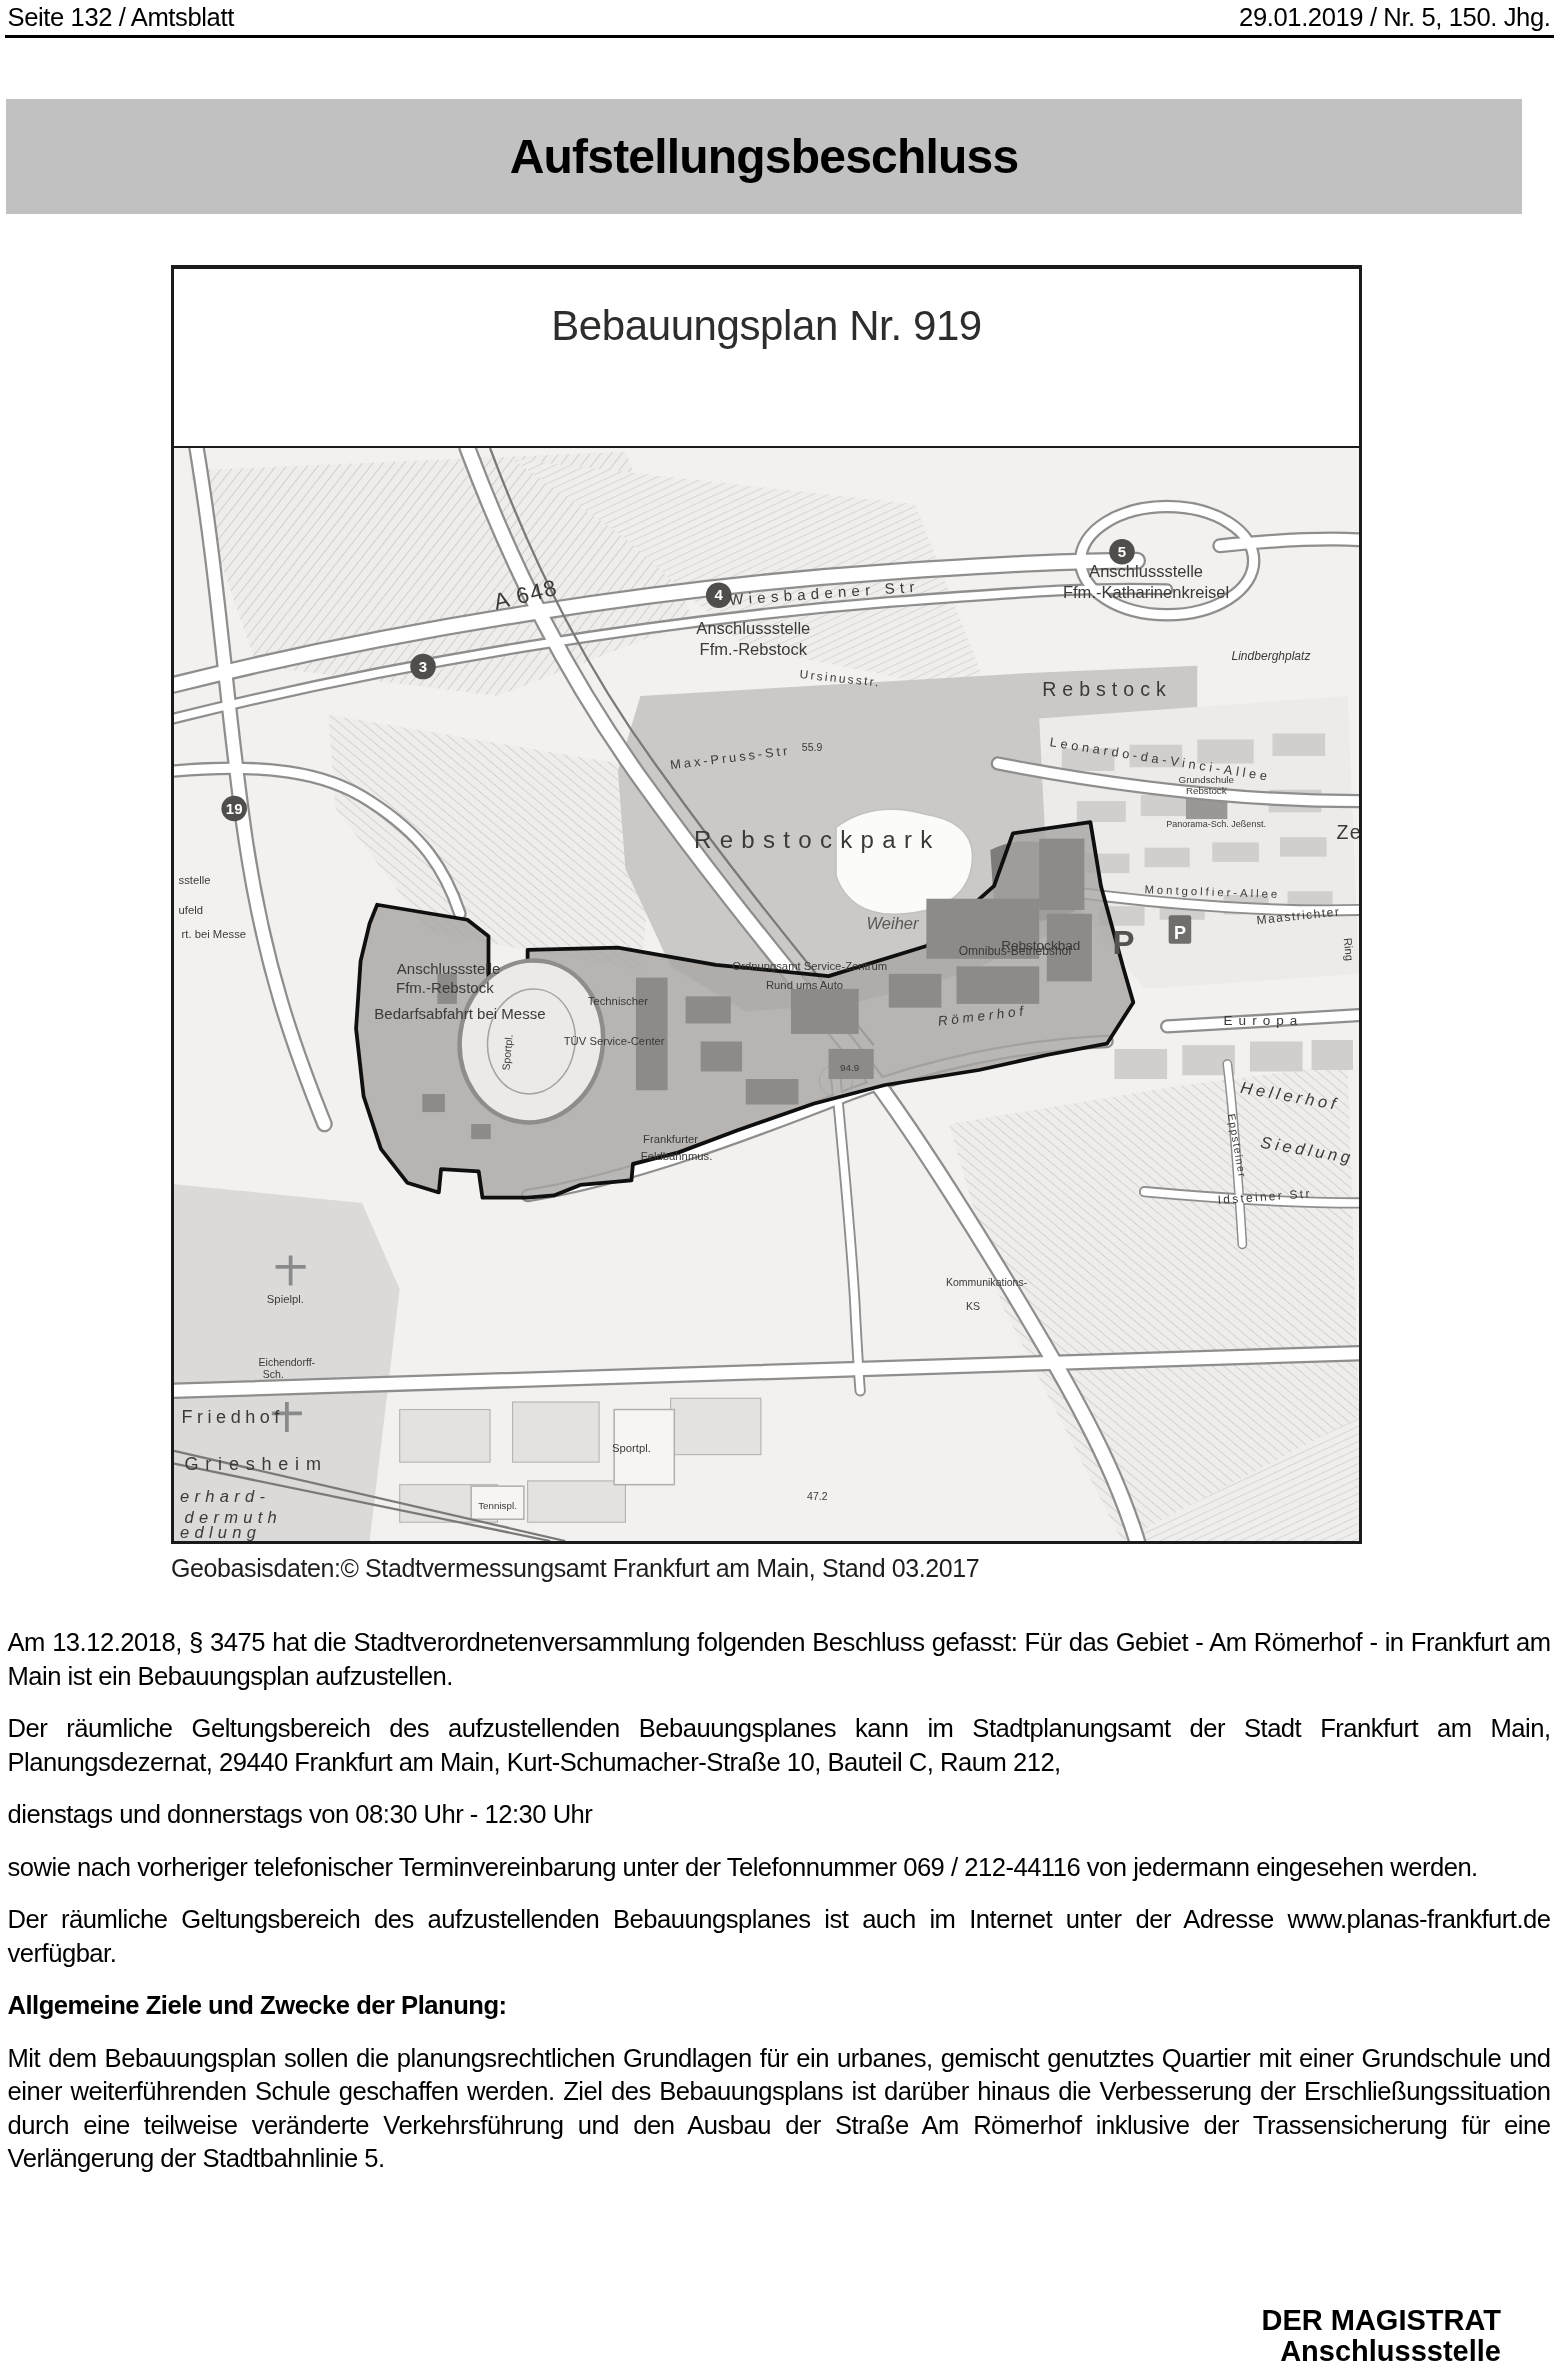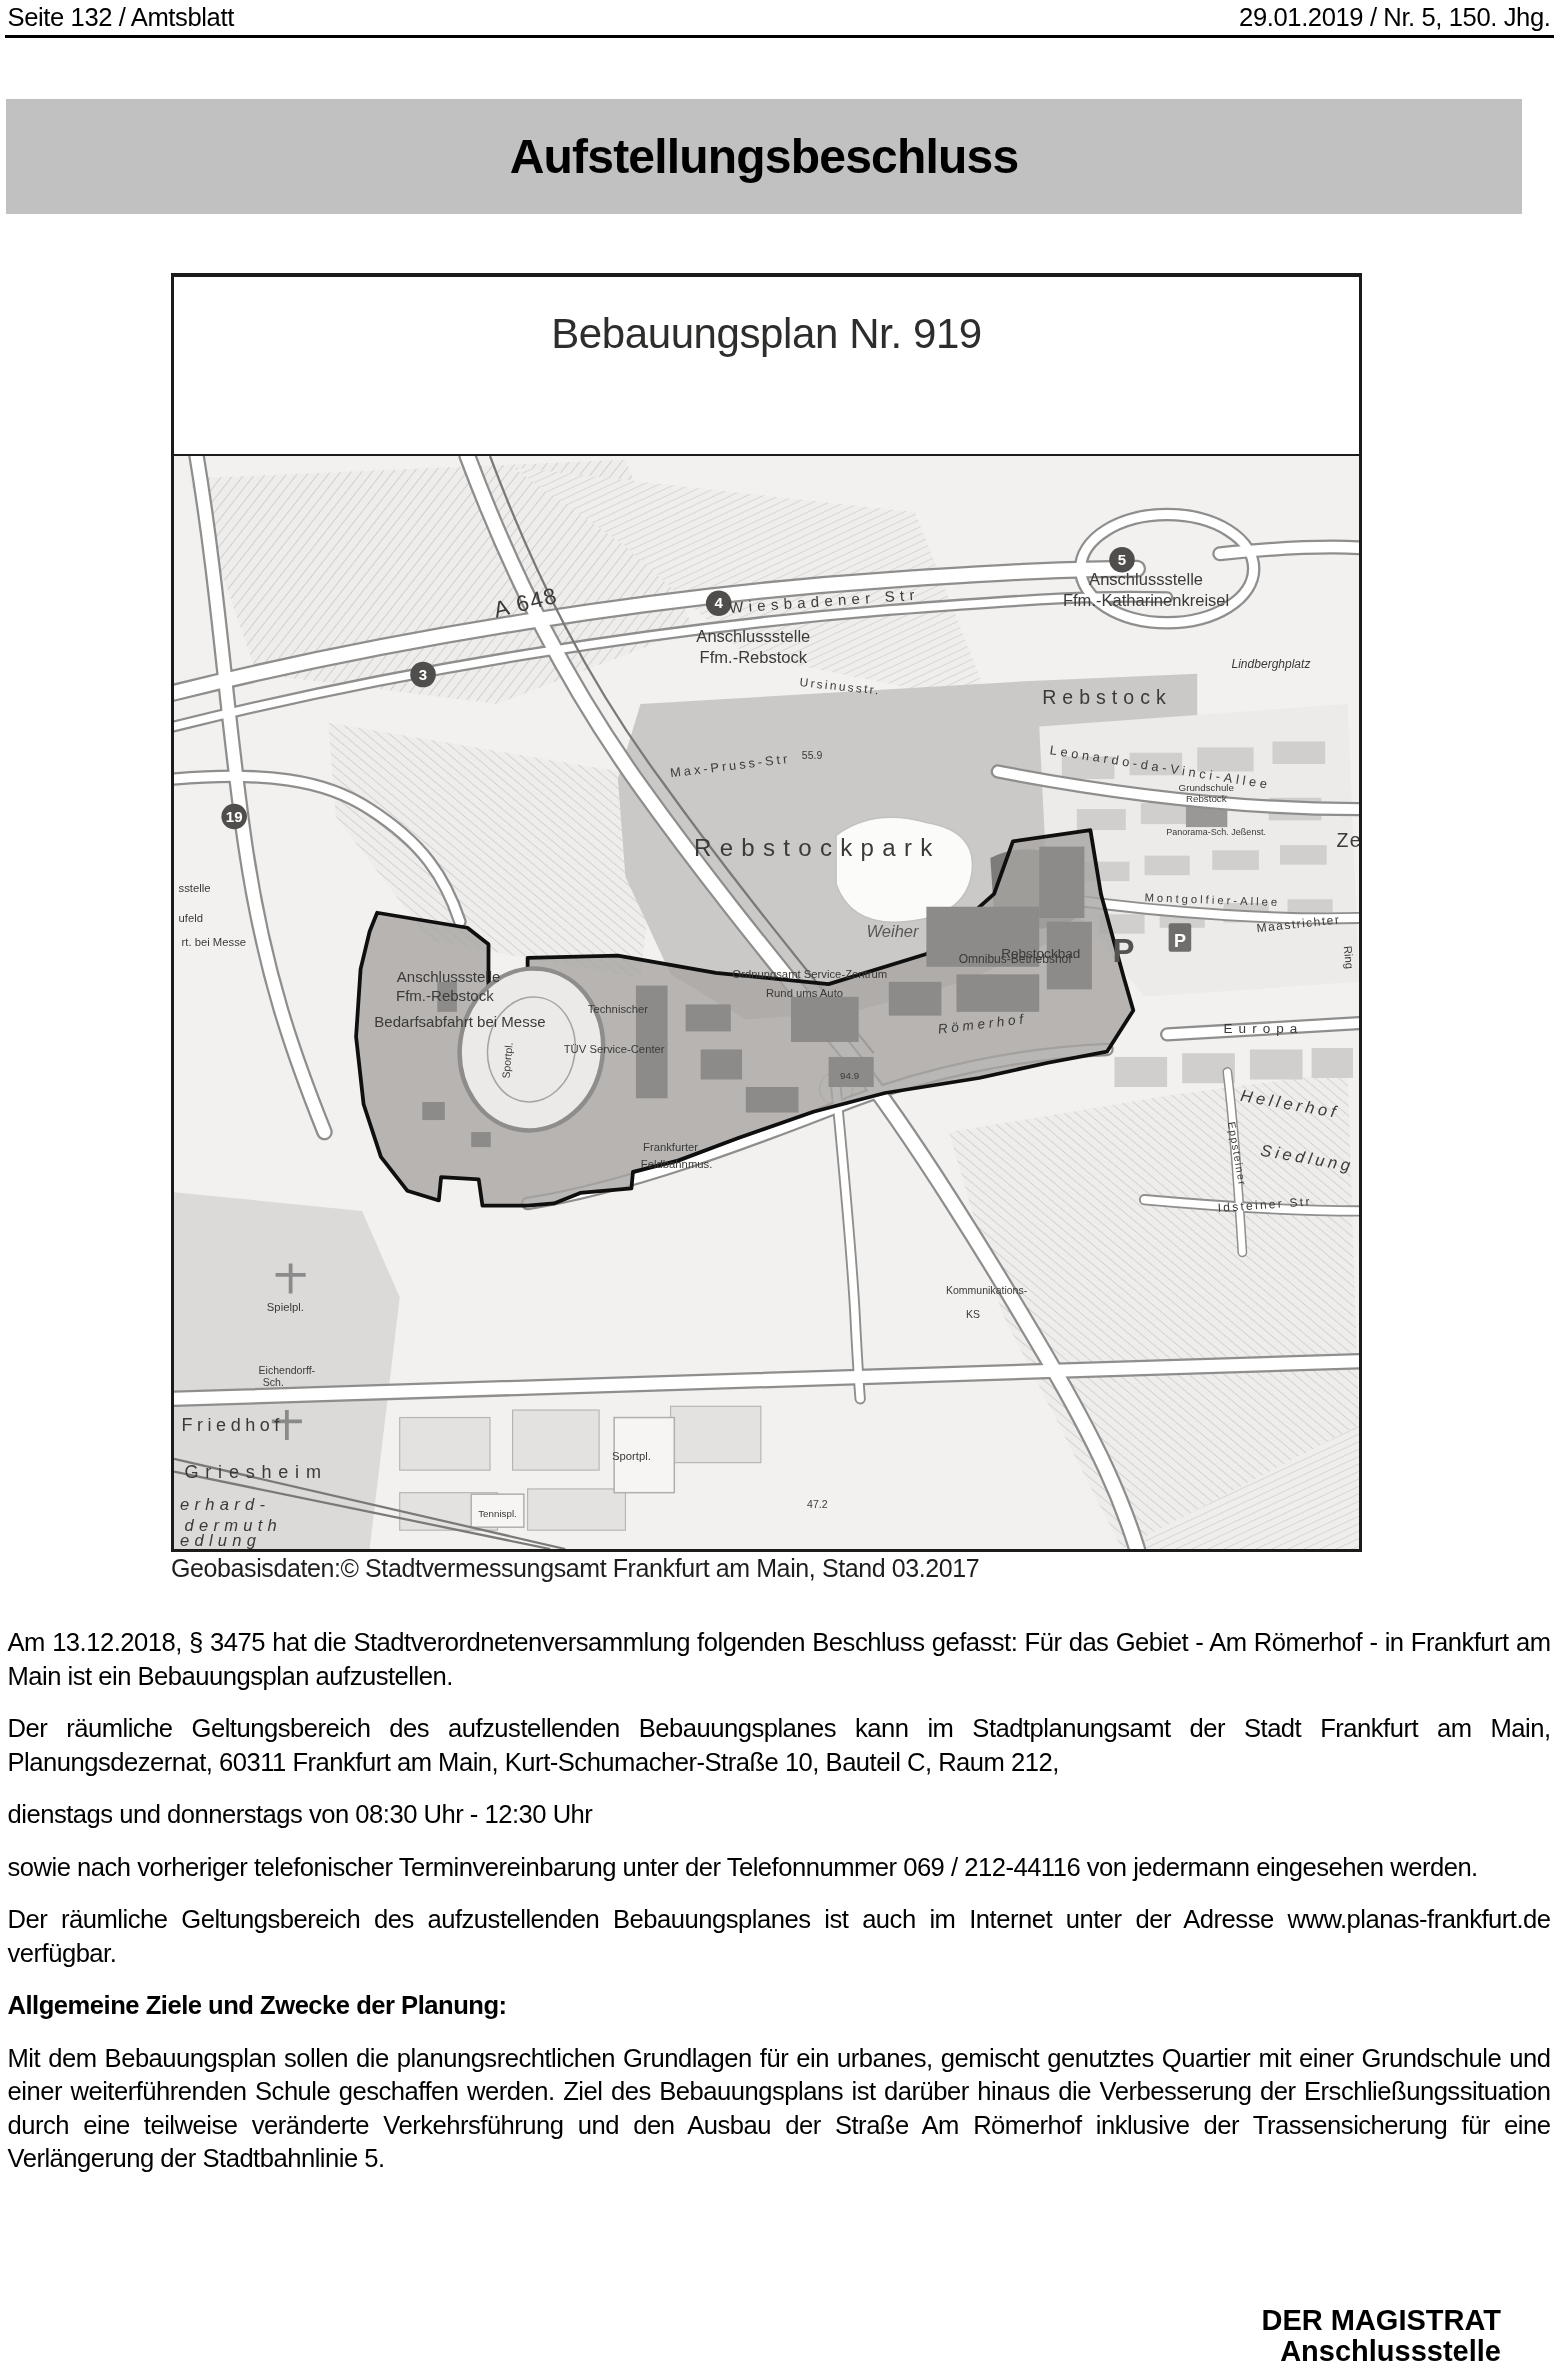--- a/index.html
+++ b/index.html
@@ -9,21 +9,21 @@
   .hdr{position:absolute;top:3px;left:7.5px;right:7.5px;display:flex;
        justify-content:space-between;font-size:25.6px;letter-spacing:-0.4px;}
   .hdr-rule{position:absolute;top:35px;left:4.5px;right:4.5px;height:3px;background:#000;}
   
   .banner{position:absolute;left:6px;top:99px;width:1516px;height:115px;
           display:flex;align-items:center;justify-content:center;}
   .banner h1{margin:16px;font-size:48px;font-weight:bold;letter-spacing:-0.8px;color:#000;}
   
   .figure{position:absolute;left:171px;top:265px;width:1191px;height:1279px;
           border:3px solid #1b1b1b;border-top-width:4.5px;box-sizing:border-box;
-          display:flex;flex-direction:column;background:#fff;margin-top:8px;}
+          display:flex;flex-direction:column;background:#fff;}
   .map-title{height:179px;border-bottom:2.3px solid #1b1b1b;box-sizing:border-box;
              text-align:center;color:#2e2d2b;}
   .map-title .t1{margin-top:33px;font-size:42px;letter-spacing:-0.4px;}
   .map-title .t2{margin-top:13.5px;font-size:34px;}
   .map-area{flex:1;position:relative;background:#f2f1ef;}
   .map-area svg{position:absolute;inset:0;width:100%;height:100%;}
   .caption{position:absolute;left:171px;top:1554px;font-size:25px;
            letter-spacing:-0.4px;color:#1e1e1e;text-align:center;}
   
   .bodytext{position:absolute;left:7.5px;right:7.5px;top:1626px;font-size:25.6px;
@@ -269,21 +269,21 @@
             <text x="1337" y="653" font-size="24" text-anchor="middle" fill="#ffffff" font-weight="bold">P</text>
           </g>
       </svg>
     </div>
   </div>
 
   <div class="caption">Geobasisdaten:© Stadtvermessungsamt Frankfurt am Main, Stand 03.2017</div>
 
   <div class="bodytext">
     <p>Am 13.12.2018, § 3475 hat die Stadtverordnetenversammlung folgenden Beschluss gefasst: Für das Gebiet - Am Römerhof - in Frankfurt am Main ist ein Bebauungsplan aufzustellen.</p>
-    <p>Der räumliche Geltungsbereich des aufzustellenden Bebauungsplanes kann im Stadtplanungsamt der Stadt Frankfurt am Main, Planungsdezernat, 60311 Frankfurt am Main, Kurt-Schumacher-Straße 10, Bauteil C, Raum 212,</p>
+    <p>Der räumliche Geltungsbereich des aufzustellenden Bebauungsplanes kann im Stadtplanungsamt der Stadt Frankfurt am Main, Planungsdezernat, 29440 Frankfurt am Main, Kurt-Schumacher-Straße 10, Bauteil C, Raum 212,</p>
     <p class="noj">dienstags und donnerstags von 08:30 Uhr - 12:30 Uhr</p>
     <p>sowie nach vorheriger telefonischer Terminvereinbarung unter der Telefonnummer 069 / 212-44116 von jedermann eingesehen werden.</p>
     <p>Der räumliche Geltungsbereich des aufzustellenden Bebauungsplanes ist auch im Internet unter der Adresse www.planas-frankfurt.de verfügbar.</p>
     <h2>Allgemeine Ziele und Zwecke der Planung:</h2>
     <p>Mit dem Bebauungsplan sollen die planungsrechtlichen Grundlagen für ein urbanes, gemischt genutztes Quartier mit einer Grundschule und einer weiterführenden Schule geschaffen werden. Ziel des Bebauungsplans ist darüber hinaus die Verbesserung der Erschließungssituation durch eine teilweise veränderte Verkehrsführung und den Ausbau der Straße Am Römerhof inklusive der Trassensicherung für eine Verlängerung der Stadtbahnlinie 5.</p>
   </div>
 
   <div class="signature">
     <div>DER MAGISTRAT</div>
     <div>Anschlussstelle</div>

